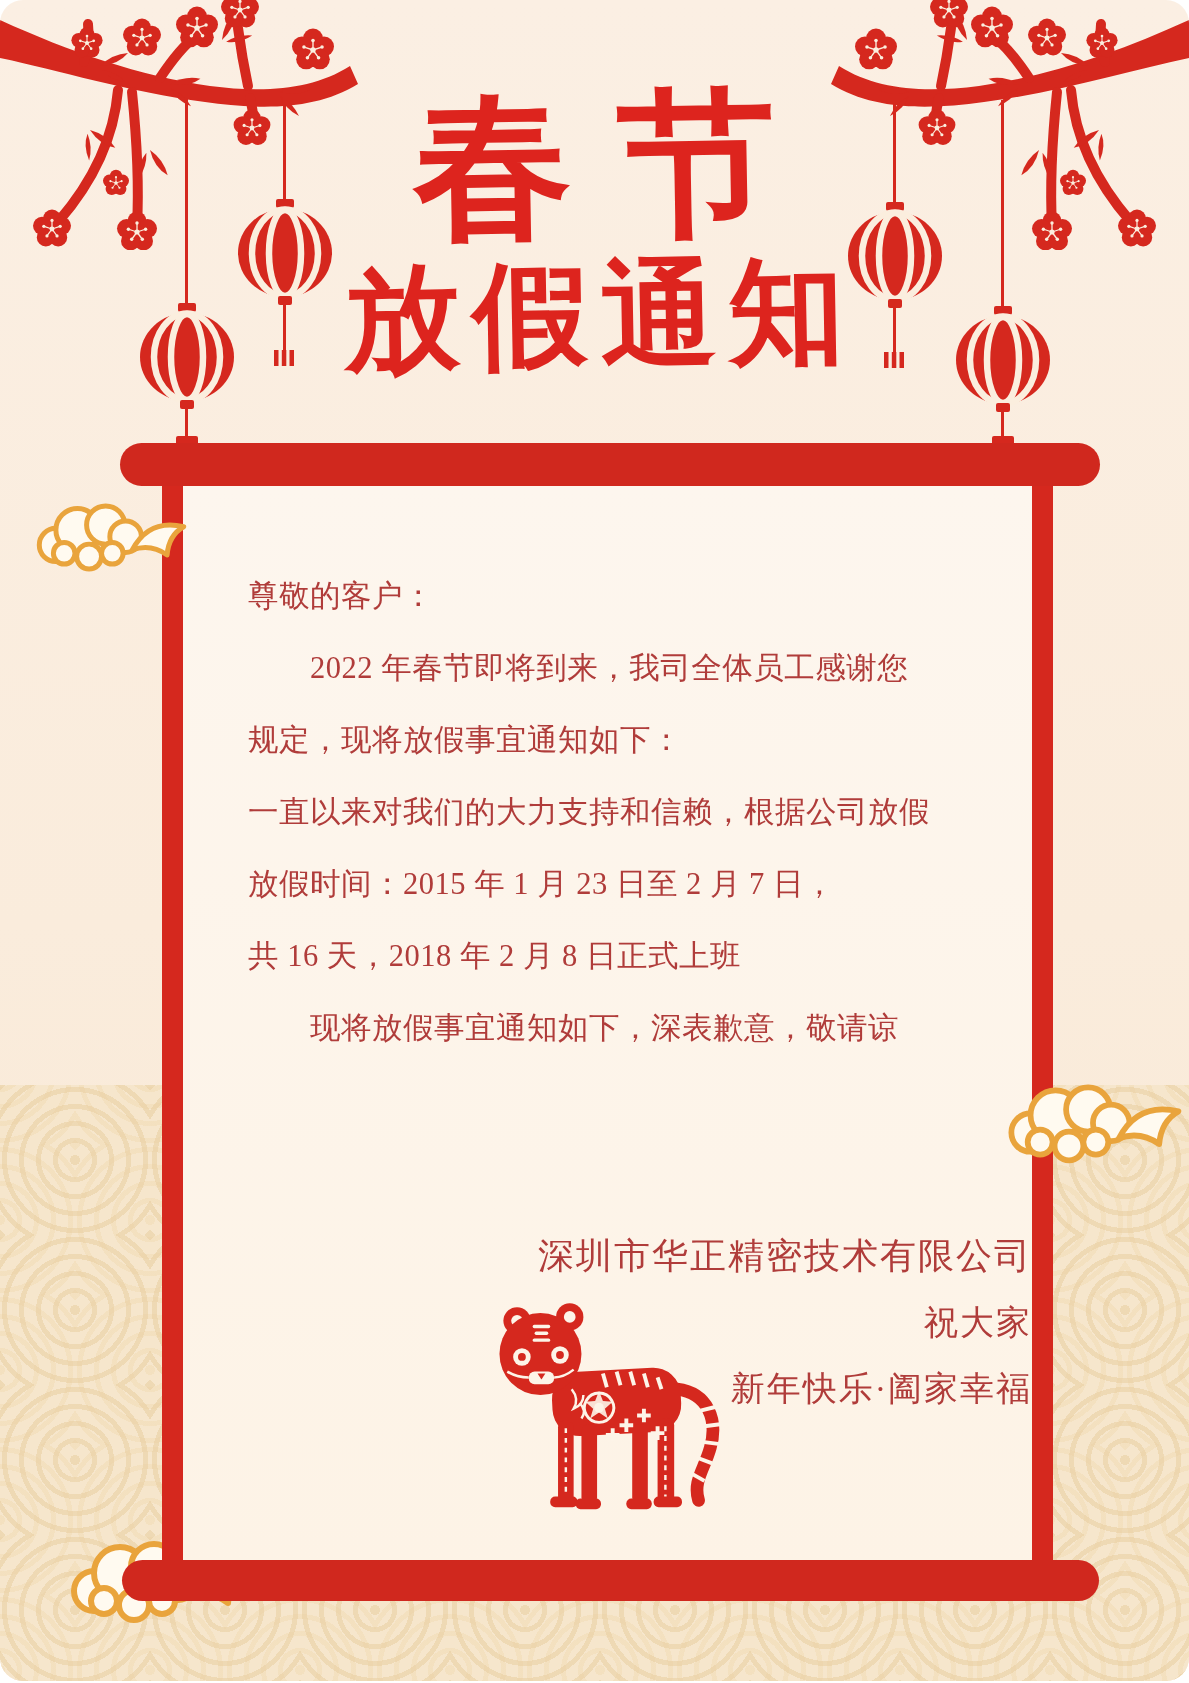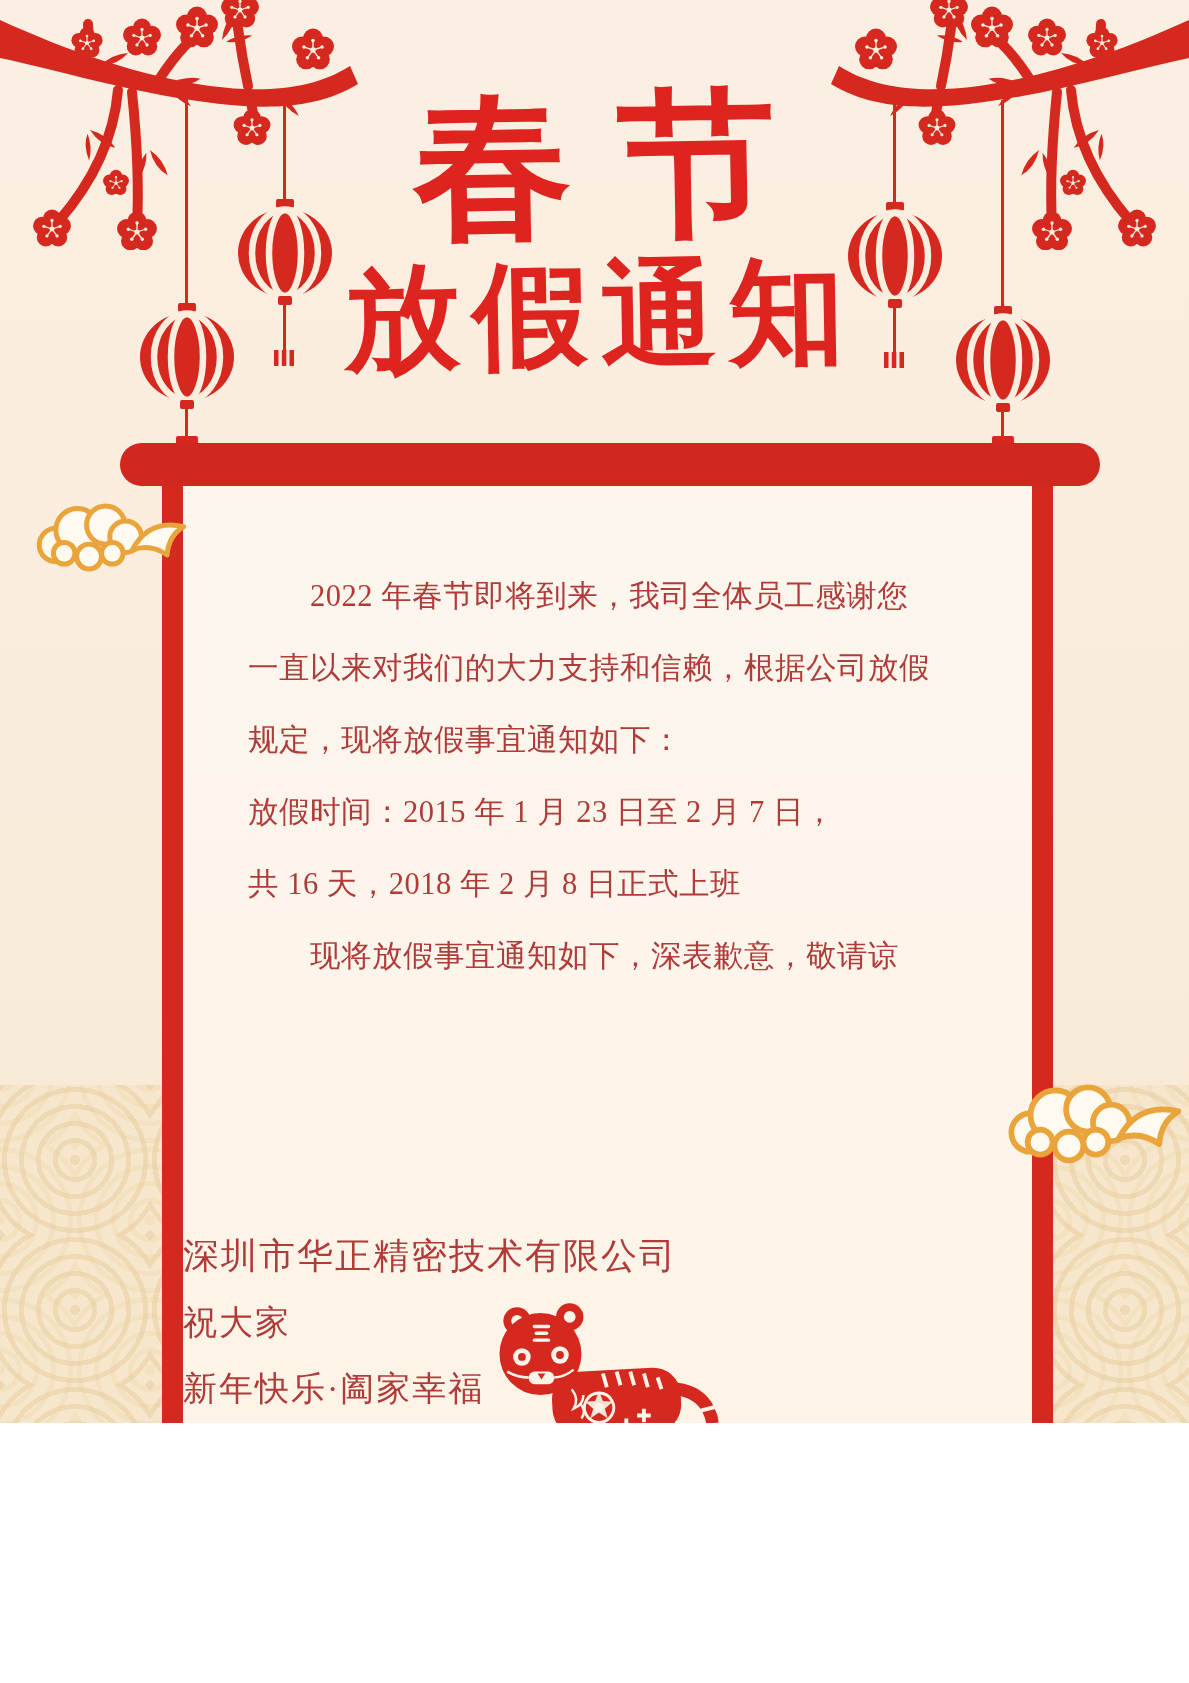--- a/index.html
+++ b/index.html
@@ -1,21 +1,22 @@
 <!DOCTYPE html>
 <html><head>
 <meta charset="utf-8">
 <style>
   html,body{margin:0;padding:0;}
   .page{
     position:relative;
-    width:1189px;height:1423px;
+    width:1189px;height:1681px;
     overflow:hidden;
     background:linear-gradient(180deg,#fbefe3 0%,#faecdc 55%,#f8e8d4 100%);
     font-family:"Liberation Serif","DejaVu Serif",serif;
+    border-radius:23px;
   }
   
   .pattern-bottom{
     position:absolute;left:0;top:1085px;width:1189px;height:598px;
     background-color:#f6e6cc;
     background-image:
       repeating-radial-gradient(circle at 50% 50%, rgba(232,206,160,.55) 0 5px, rgba(250,238,216,.0) 5px 17px),
       repeating-radial-gradient(circle at 50% 50%, rgba(240,218,178,.5) 0 5px, rgba(250,238,216,.0) 5px 17px);
     background-size:150px 150px,150px 150px;
     background-position:0 0,75px 60px;
@@ -48,21 +49,21 @@
     text-indent:12px;line-height:1;z-index:22;transform:rotate(-1deg);
   }
   
   .notice-body{
     position:absolute;left:248px;top:560px;width:700px;z-index:35;
   }
   .notice-line{
     height:72px;line-height:72px;font-size:30.5px;letter-spacing:.5px;
     color:#b03c3a;white-space:pre;
   }
-  .sig{position:absolute;left:183px;width:849px;text-align:left;color:#b03c3a;z-index:35;}
+  .sig{position:absolute;left:183px;width:849px;text-align:right;color:#b03c3a;z-index:35;}
   .sig-company{top:1232px;font-size:36px;letter-spacing:2px;}
   .sig-wish1{top:1300px;font-size:34px;letter-spacing:2px;}
   .sig-wish2{top:1366px;font-size:34px;letter-spacing:2px;}
   .cloud{z-index:40;}
   .cloud-under{z-index:25;}
   .branch{z-index:20;}
   .lantern{z-index:21;}
   .tiger{z-index:36;}
 </style>
 </head>
@@ -268,26 +269,27 @@
     </svg>
   <svg class="svg-abs cloud" style="left:996px;top:1072px" width="192" height="98" viewBox="0 0 200 100">
       <use href="#cloud"></use>
     </svg>
   <svg class="svg-abs cloud cloud-under" style="left:58px;top:1528px" width="200" height="102" viewBox="0 0 200 100">
       <use href="#cloud"></use>
     </svg>
 
   <div class="notice-body">
 
+      <div class="notice-line">尊敬的客户：</div>
 
       <div class="notice-line">　　2022 年春节即将到来，我司全体员工感谢您</div>
 
+      <div class="notice-line">规定，现将放假事宜通知如下：</div>
+
       <div class="notice-line">一直以来对我们的大力支持和信赖，根据公司放假</div>
-
-      <div class="notice-line">规定，现将放假事宜通知如下：</div>
 
       <div class="notice-line">放假时间：2015 年 1 月 23 日至 2 月 7 日，</div>
 
       <div class="notice-line">共 16 天，2018 年 2 月 8 日正式上班</div>
 
       <div class="notice-line">　　现将放假事宜通知如下，深表歉意，敬请谅</div>
 
 
     </div>
 

